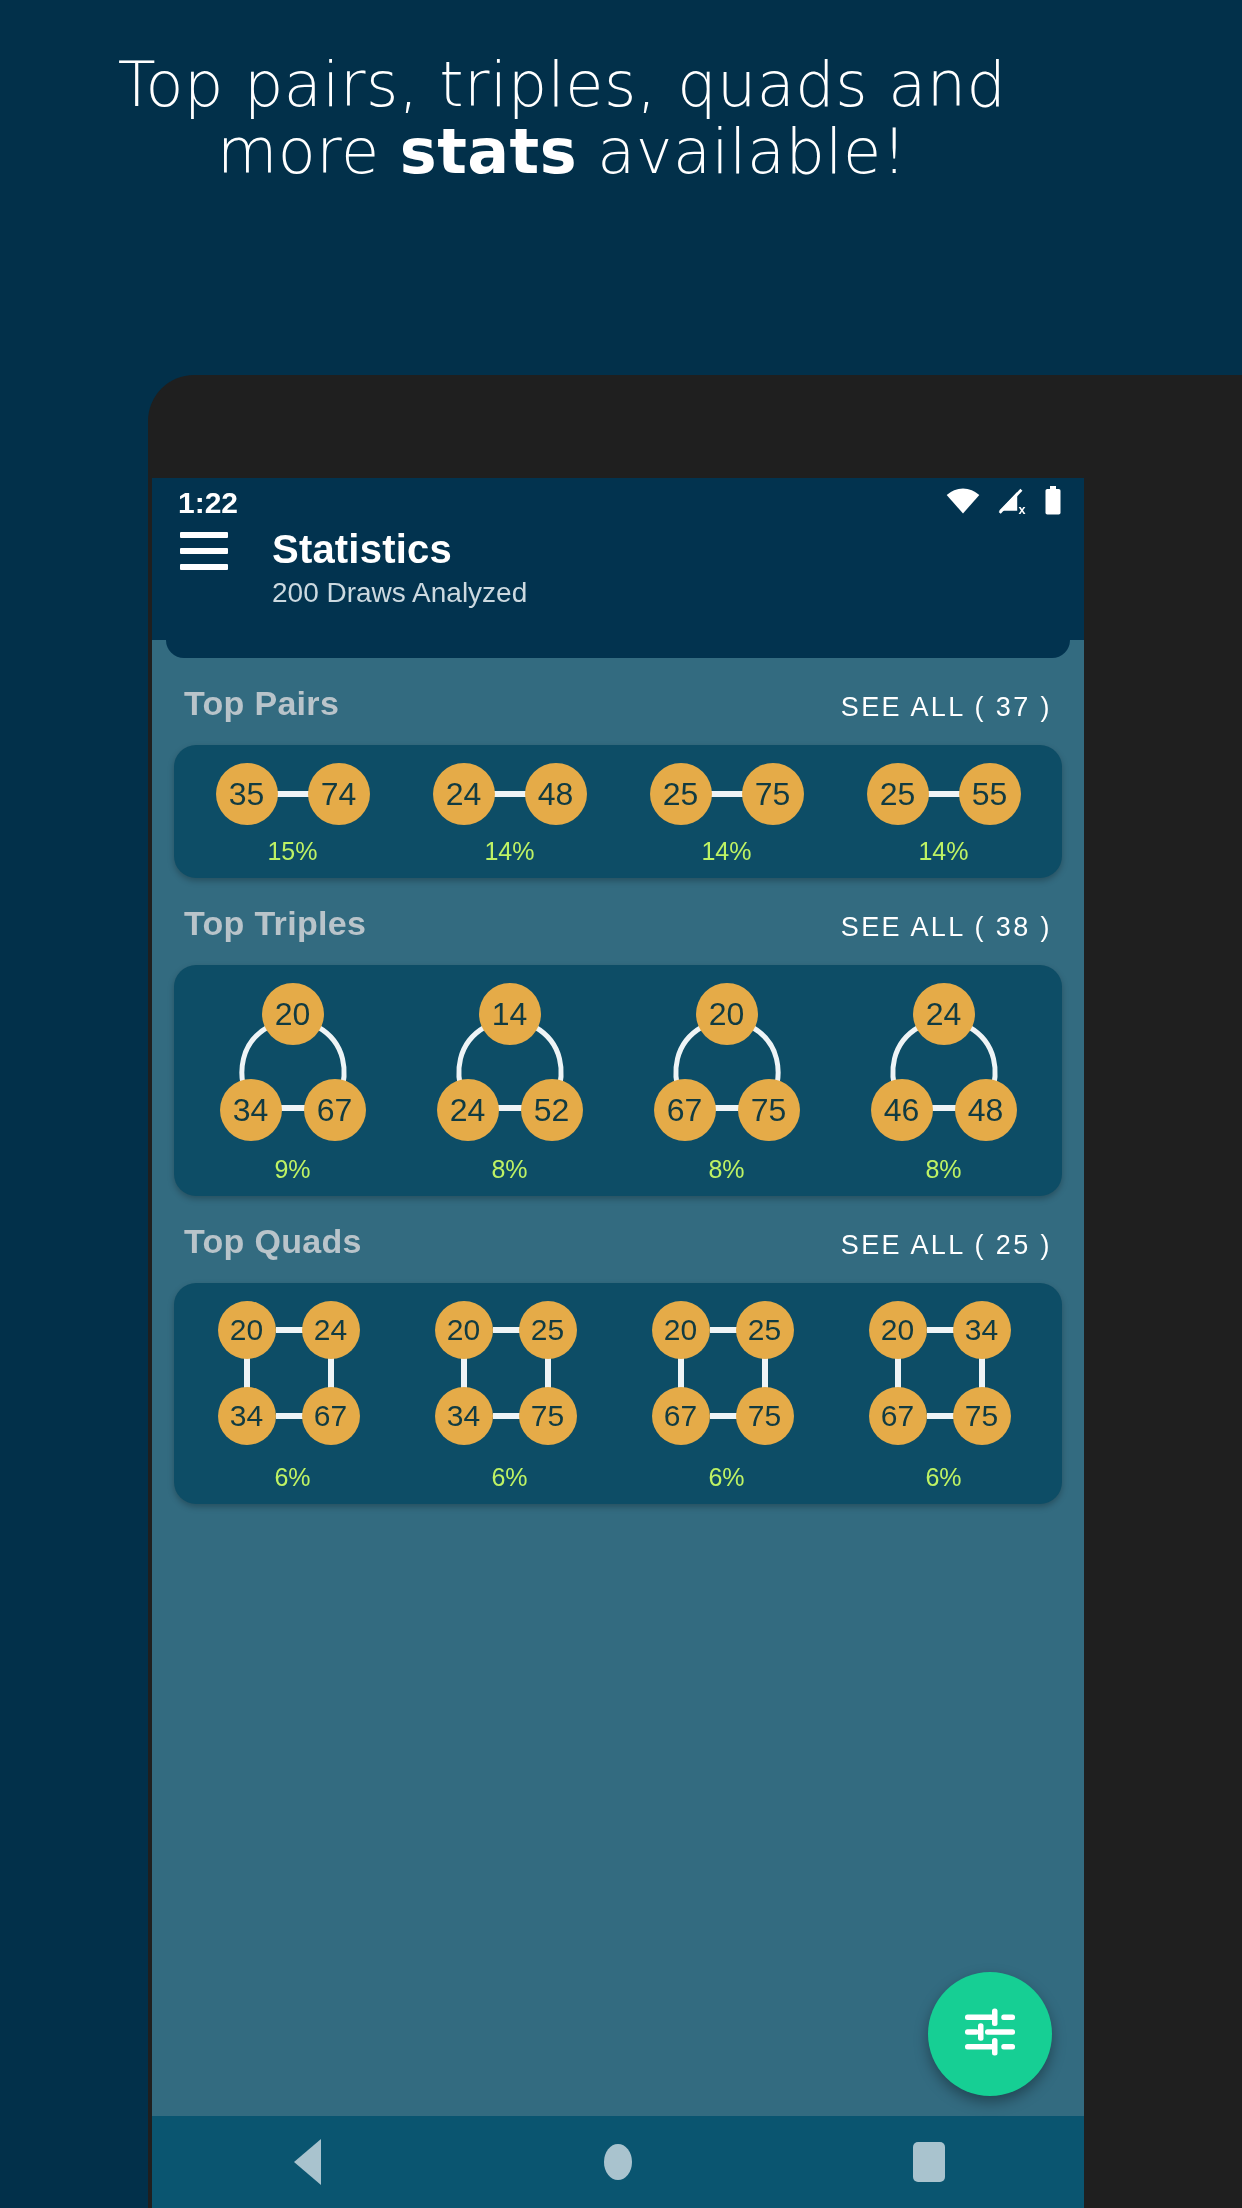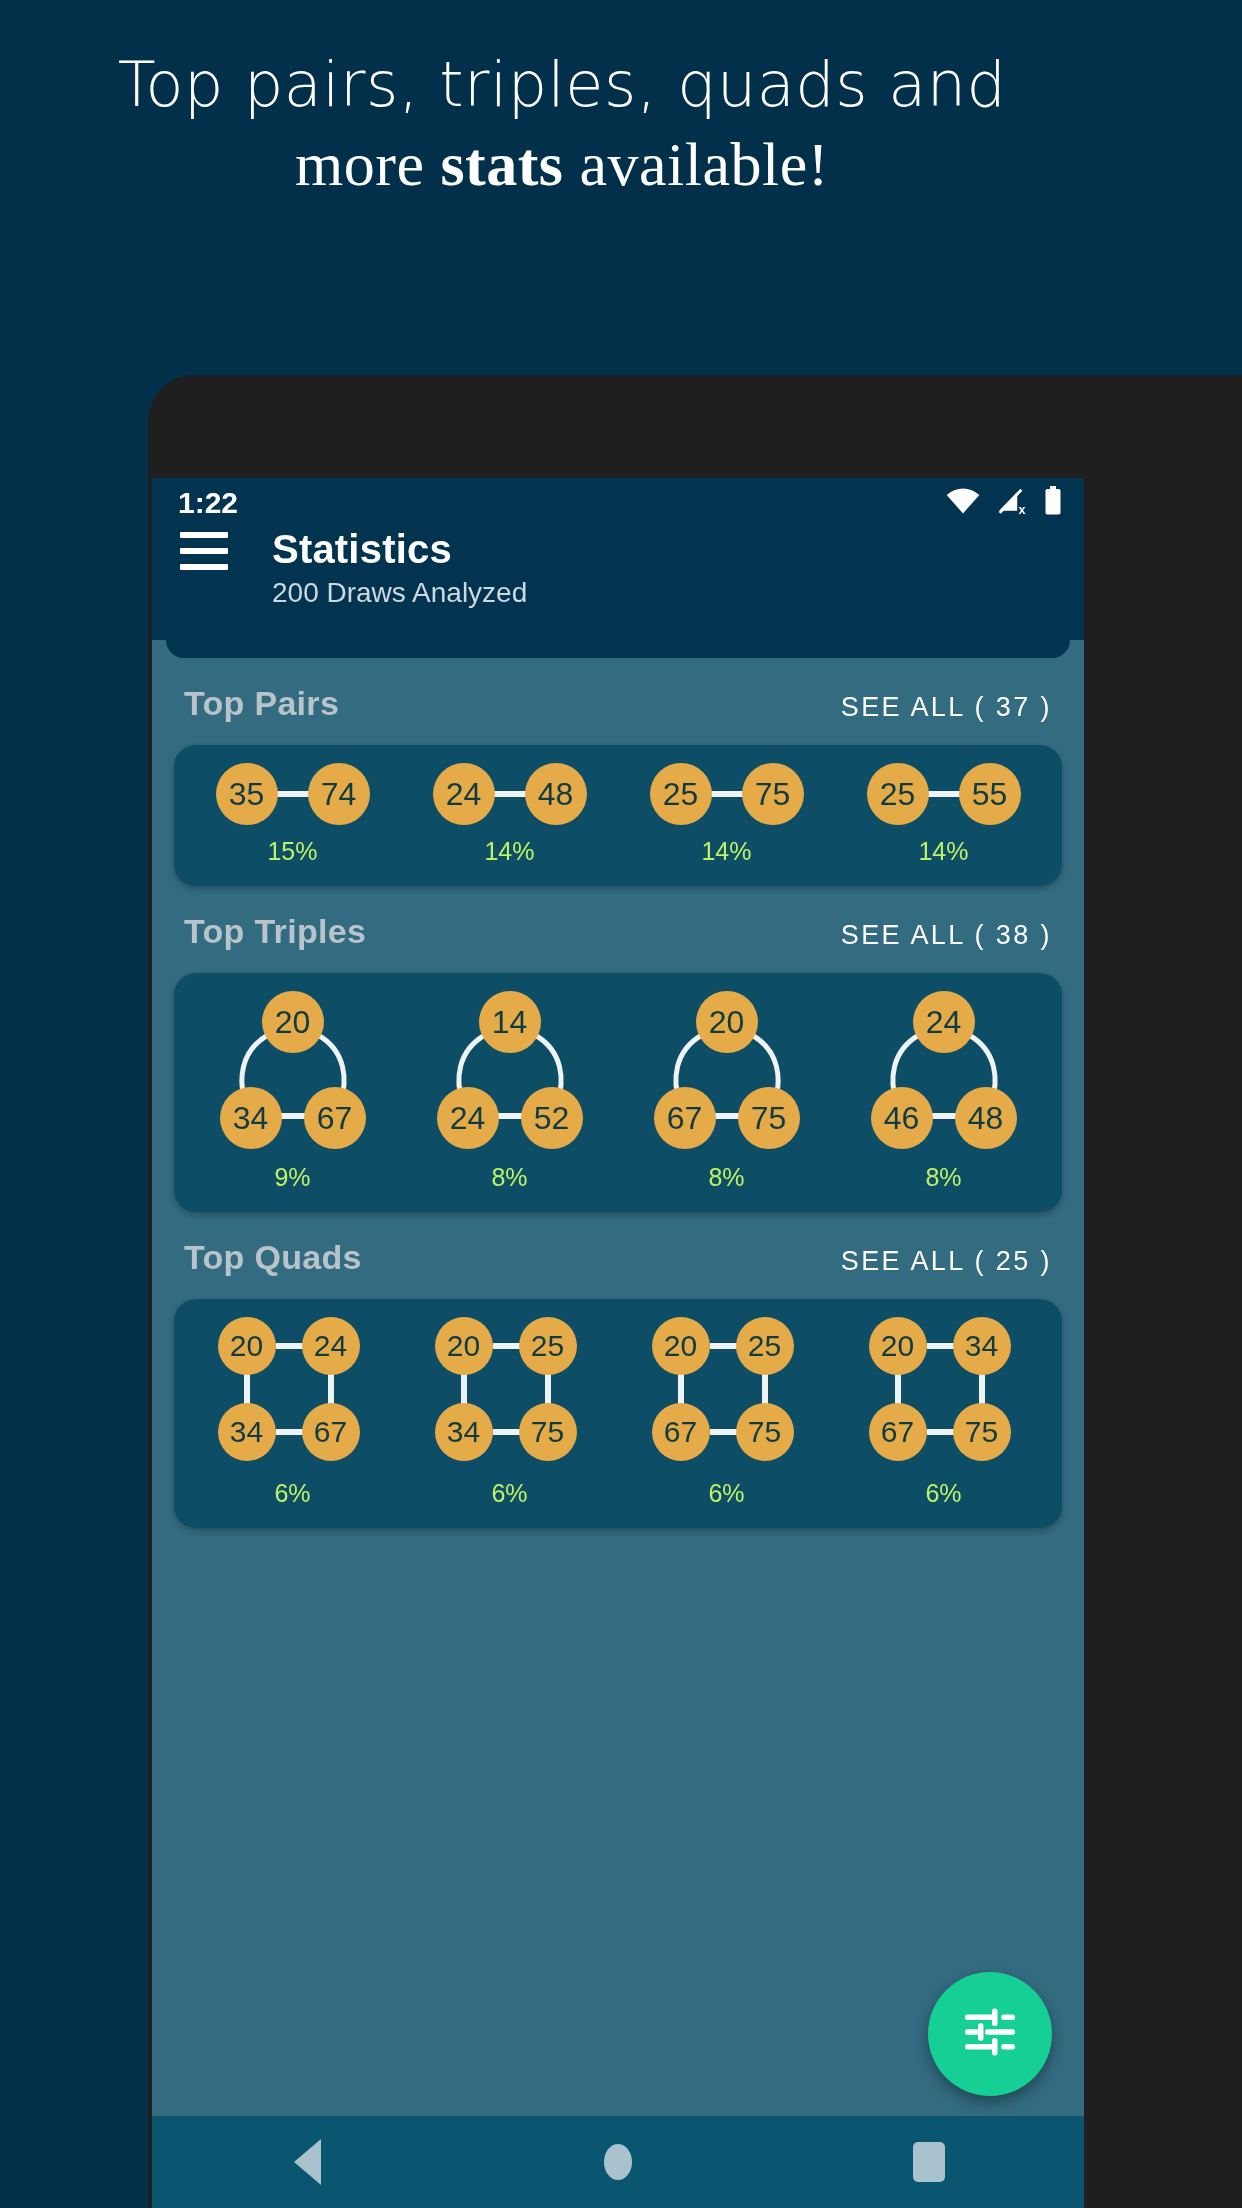--- a/index.html
+++ b/index.html
@@ -12,21 +12,21 @@
   }
 
   
   .promo{
     position:absolute;top:52px;left:0;width:1124px;
     text-align:center;color:#ffffff;
     font-size:62px;line-height:1.08;font-weight:300;
     letter-spacing:0.5px;
     font-family:"DejaVu Sans", sans-serif;
   }
-  .promo .l2{display:block;margin-top:12px;font-family:Liberation Serif, serif;}
+  .promo .l2{display:block;}
   .promo b{font-weight:700;}
 
   
   .phone{
     position:absolute;left:148px;top:375px;
     width:1172px;height:1833px;
     background:#1f1f1f;
     border-radius:46px 46px 0 0;
     box-shadow:0 0 0 0 rgba(0,0,0,0);
     overflow:hidden;
@@ -71,21 +71,21 @@
   .section-head{
     display:flex;align-items:flex-end;justify-content:space-between;
     padding:26px 32px 22px 32px;
   }
   .section-title{color:#b9c4ca;font-size:34px;font-weight:700;letter-spacing:0.3px;}
   .see-all{color:#ffffff;font-size:27px;font-weight:400;letter-spacing:2.4px;cursor:pointer;}
 
   .card{
     margin:0 22px;background:#0d4d66;border-radius:22px;
     box-shadow:0 3px 6px rgba(0,0,0,0.25);
-    padding:18px 10px 20px 10px;
+    padding:18px 10px 12px 10px;
   }
   .combo-row{display:flex;justify-content:space-around;align-items:flex-start;}
   .combo{display:flex;flex-direction:column;align-items:center;}
   .pct{color:#bef264;font-size:25px;margin-top:12px;}
 
   
   .ball{
     width:62px;height:62px;border-radius:50%;
     background:#e5ab48;color:#113b42;
     display:flex;align-items:center;justify-content:center;

